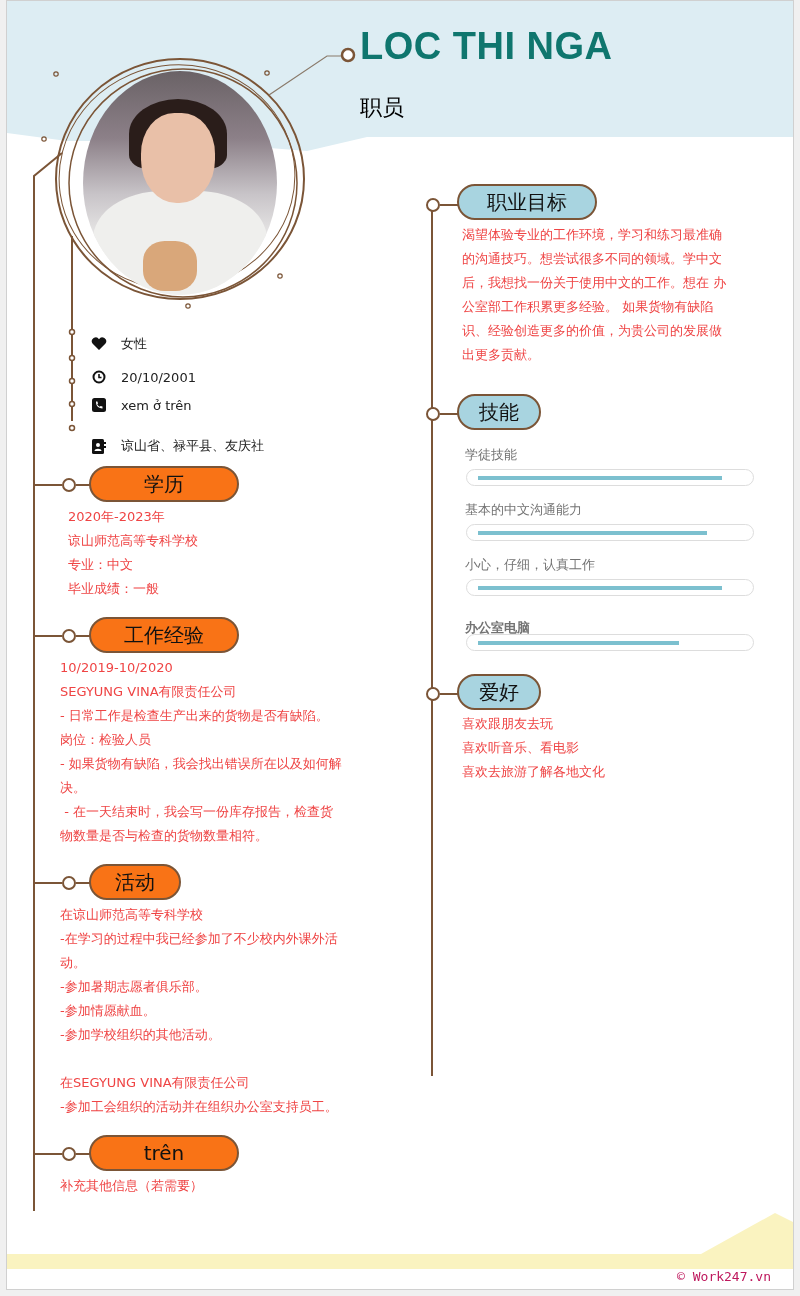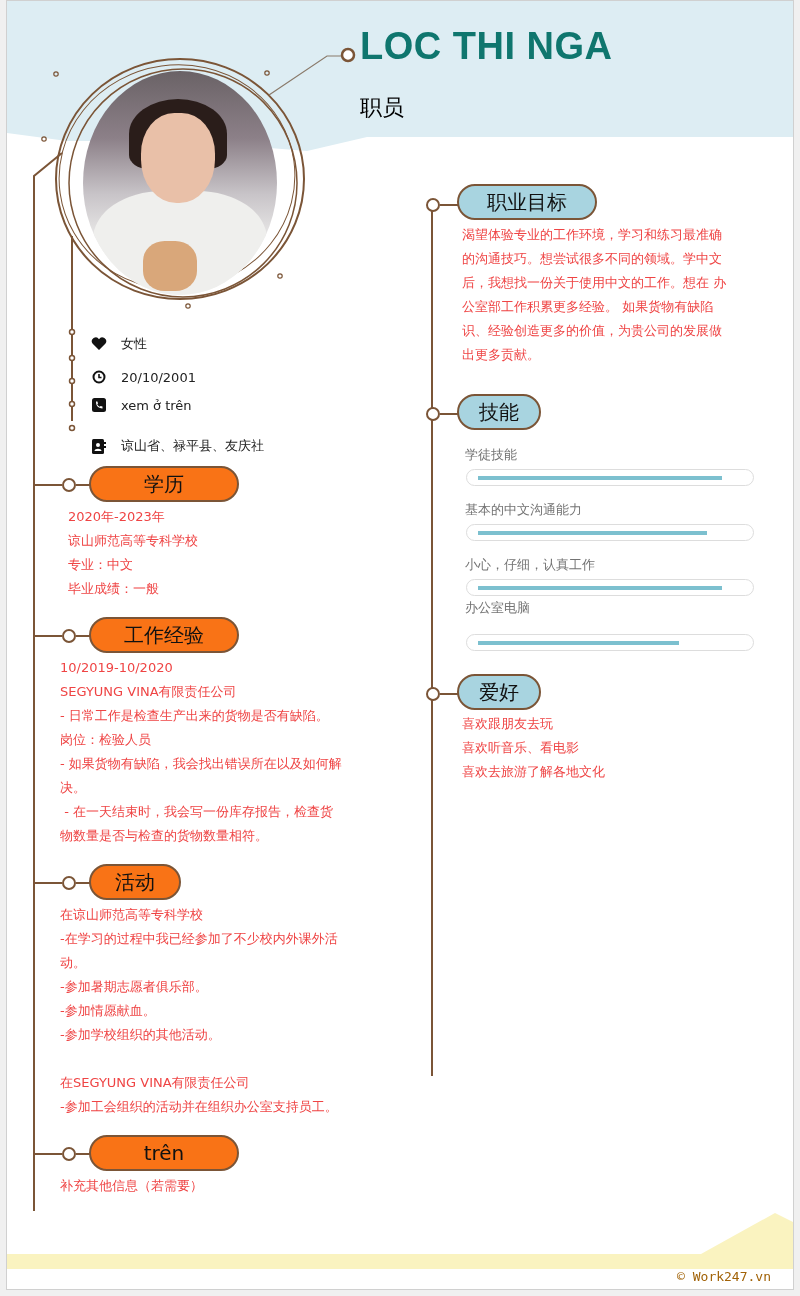--- a/index.html
+++ b/index.html
@@ -21,21 +21,21 @@
   .pill.left { background:#f97316; font-weight:normal; }
   .pill.right { background:#a8d4e0; }
   .node { position:absolute; width:14px; height:14px; border:2px solid #7b5537; border-radius:50%; background:#fff; }
   .hline { position:absolute; height:2px; background:#7b5537; }
   .text-block { position:absolute; font-size:13px; line-height:24px; color:#ef4444; }
   .skill-label { position:absolute; left:458px; font-size:13px; color:#737373; }
   .skill-track { position:absolute; left:459px; width:288px; height:17px; border:1px solid #ddd; border-radius:9px; background:#fff; }
   .skill-fill { position:absolute; left:11px; top:6px; height:4px; background:#7cc0cf; }
   .footer-band { position:absolute; left:0; top:1253px; width:788px; height:15px; background:#faf3c0; }
   .footer-tri { position:absolute; left:0; top:0; }
-  .copyright { position:absolute; right:22px; top:1268px; font-family:"DejaVu Sans Mono", monospace; font-size:13px; color:#a16207; }
+  .copyright { position:absolute; right:22px; top:1268px; font-family:"DejaVu Sans Mono", monospace; font-size:13px; color:#be185d; }
 </style>
 </head>
 <body>
 
 <div class="page">
 
   <svg class="header-bg" width="788" height="160" viewBox="0 0 788 160">
     <path d="M0 0 H788 V136 H360 L300 150 L250 146 L150 140 L60 140 L0 132 Z" fill="#ddedf3"></path>
   </svg>
 
@@ -185,21 +185,21 @@
   <div class="skill-label" style="top:500px;">基本的中文沟通能力</div>
   <div class="skill-track" style="top:523px;">
       <div class="skill-fill" style="width:229px;"></div>
     </div>
 
   <div class="skill-label" style="top:555px;">小心，仔细，认真工作</div>
   <div class="skill-track" style="top:578px;">
       <div class="skill-fill" style="width:244px;"></div>
     </div>
 
-  <div class="skill-label" style="top:598px;">办公室电脑</div>
+  <div class="skill-label" style="top:618px;font-weight:bold;">办公室电脑</div>
   <div class="skill-track" style="top:633px;">
       <div class="skill-fill" style="width:201px;"></div>
     </div>
 
   <div class="node" style="left:419px;top:686px;"></div>
   <div class="hline" style="left:433px;top:692px;width:18px;"></div>
   <div class="pill right" style="left:450px;top:673px;width:84px;text-align:center;">爱好</div>
   <div class="text-block" style="left:455px;top:711px;">
     <div>喜欢跟朋友去玩</div>
     <div>喜欢听音乐、看电影</div>

